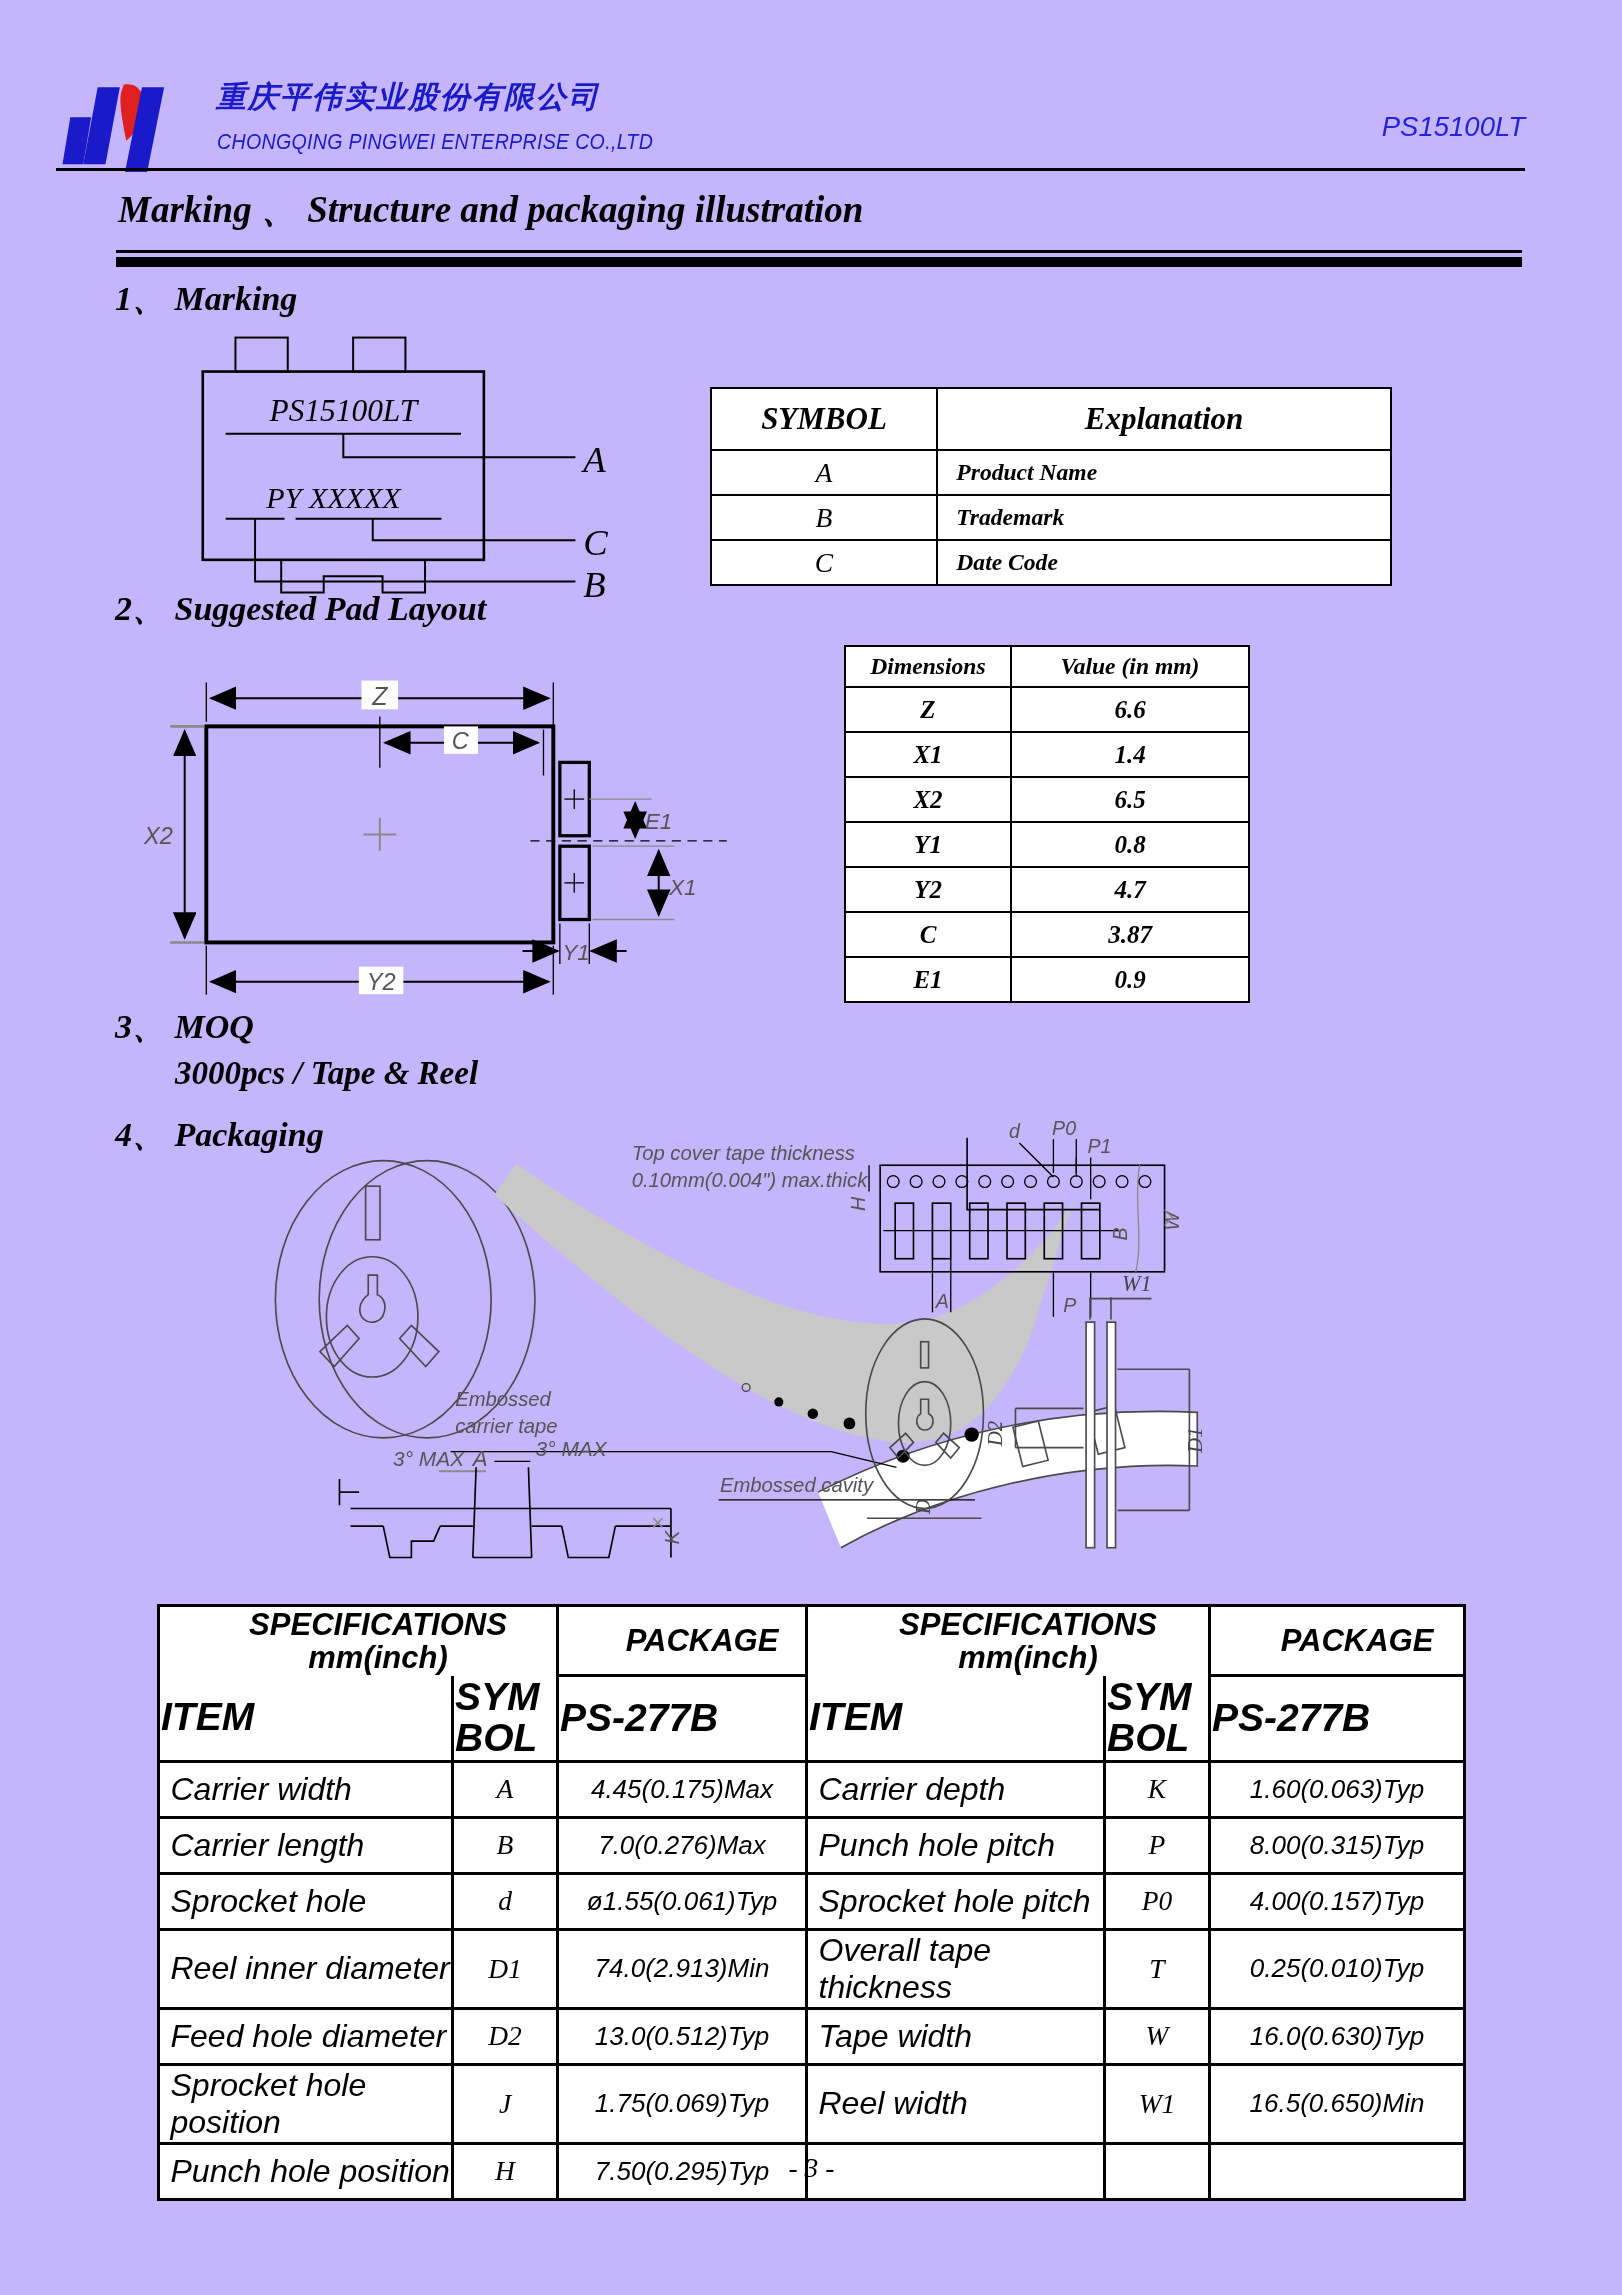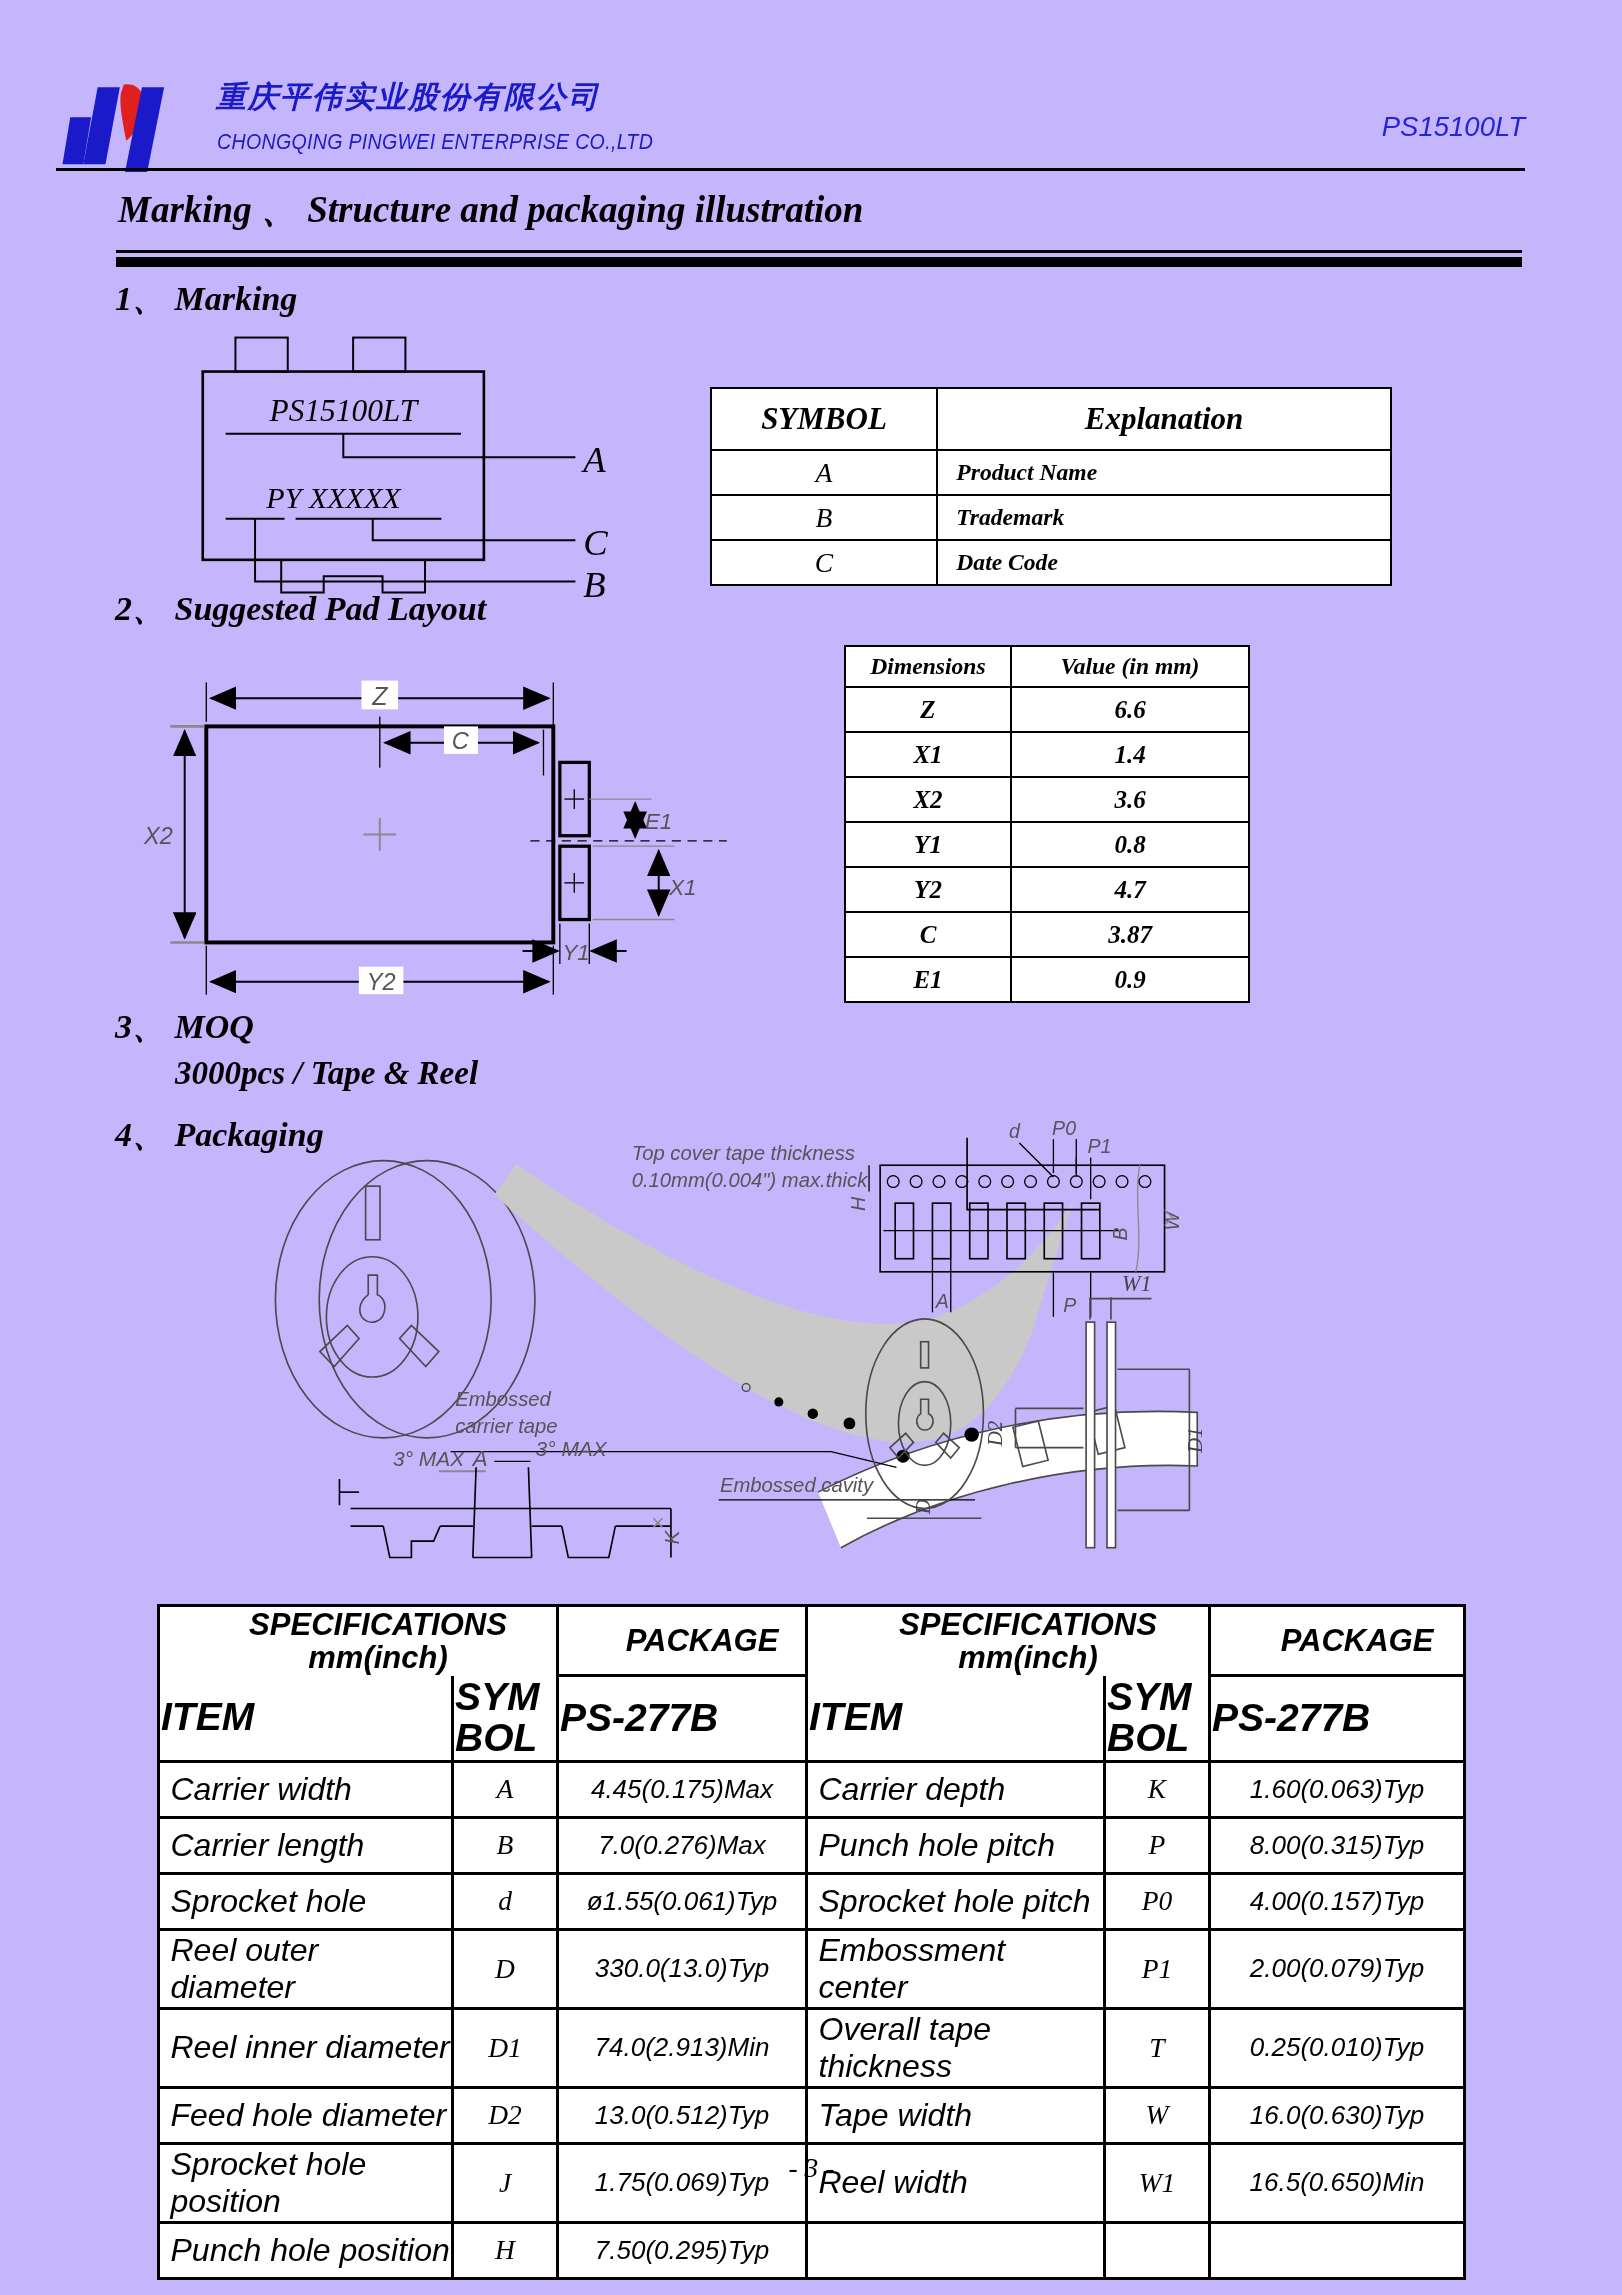--- a/index.html
+++ b/index.html
@@ -210,21 +210,21 @@
     <tr class="drow">
           <td class="c1">Z</td>
           <td>6.6</td>
         </tr>
     <tr class="drow">
           <td class="c1">X1</td>
           <td>1.4</td>
         </tr>
     <tr class="drow">
           <td class="c1">X2</td>
-          <td>3.6</td>
+          <td>6.5</td>
         </tr>
     <tr class="drow">
           <td class="c1">Y1</td>
           <td>0.8</td>
         </tr>
     <tr class="drow">
           <td class="c1">Y2</td>
           <td>4.7</td>
         </tr>
     <tr class="drow">
@@ -444,28 +444,20 @@
     </tr>
     <tr class="drow">
       <td class="item">Sprocket hole</td>
       <td class="sym">d</td>
       <td class="val">ø1.55(0.061)Typ</td>
       <td class="item">Sprocket hole pitch</td>
       <td class="sym">P0</td>
       <td class="val">4.00(0.157)Typ</td>
     </tr>
     <tr class="drow">
-      <td class="item">Reel outer diameter</td>
-      <td class="sym">D</td>
-      <td class="val">330.0(13.0)Typ</td>
-      <td class="item">Embossment center</td>
-      <td class="sym">P1</td>
-      <td class="val">2.00(0.079)Typ</td>
-    </tr>
-    <tr class="drow">
       <td class="item">Reel inner diameter</td>
       <td class="sym">D1</td>
       <td class="val">74.0(2.913)Min</td>
       <td class="item">Overall tape thickness</td>
       <td class="sym">T</td>
       <td class="val">0.25(0.010)Typ</td>
     </tr>
     <tr class="drow">
       <td class="item">Feed hole diameter</td>
       <td class="sym">D2</td>

